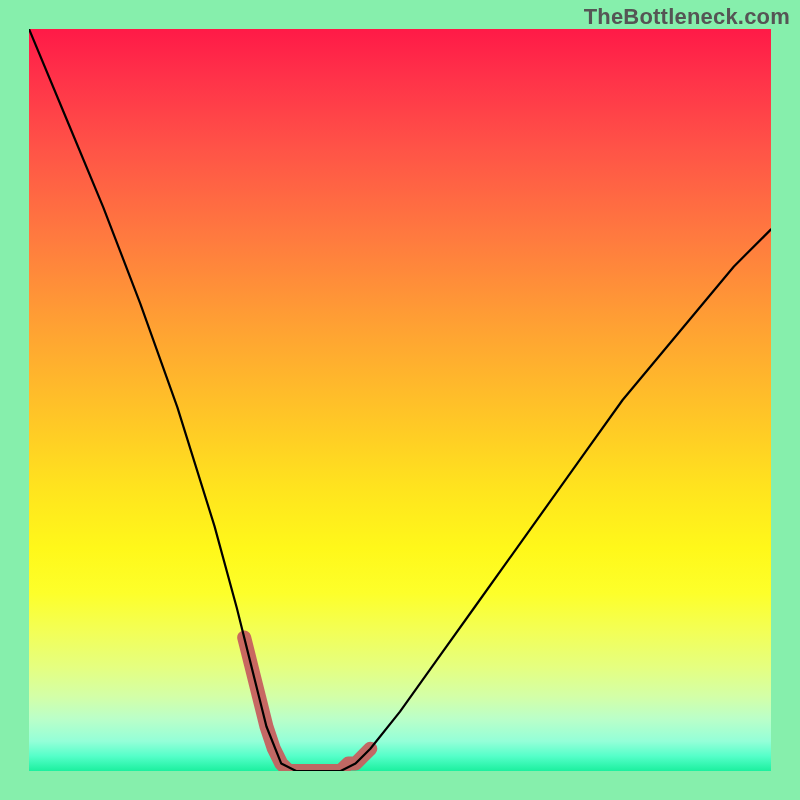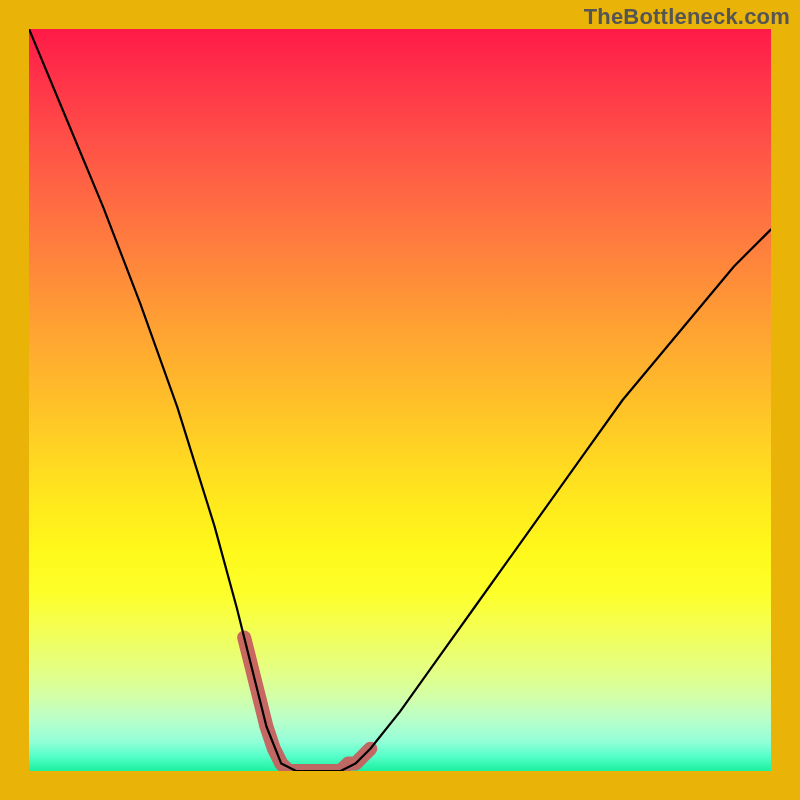--- a/index.html
+++ b/index.html
@@ -10,21 +10,21 @@
     background: #000;
     overflow: hidden;
     font-family: Arial, Helvetica, sans-serif;
   }
   .frame {
     position: absolute;
     left: 0;
     top: 0;
     width: 800px;
     height: 800px;
-    background: #eab308;
+    background: #86efac;
   }
   .plot {
     position: absolute;
     left: 29px;
     top: 29px;
     width: 742px;
     height: 742px;
     background: linear-gradient(to bottom,
       #ff1a47 0%,
       #ff3049 6%,

